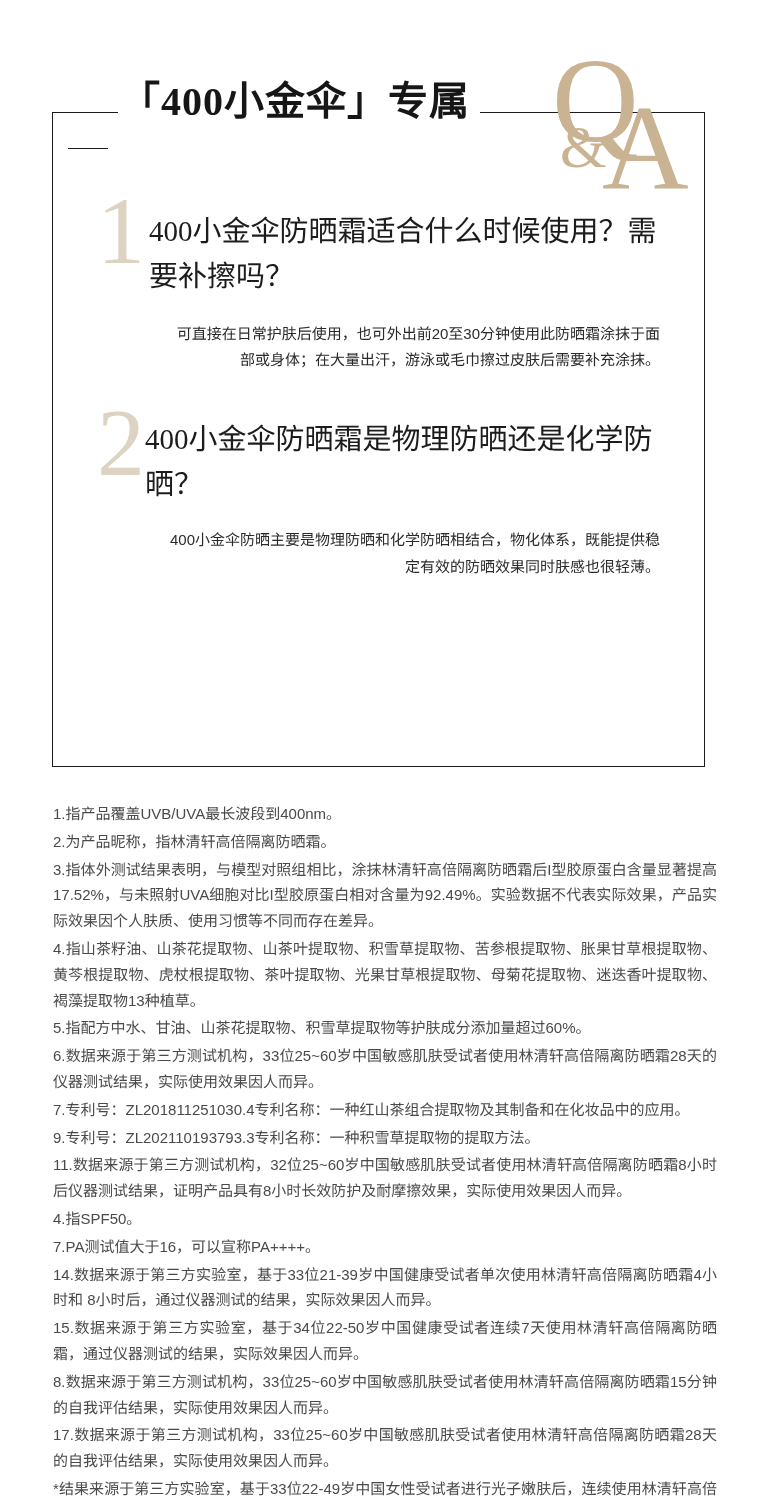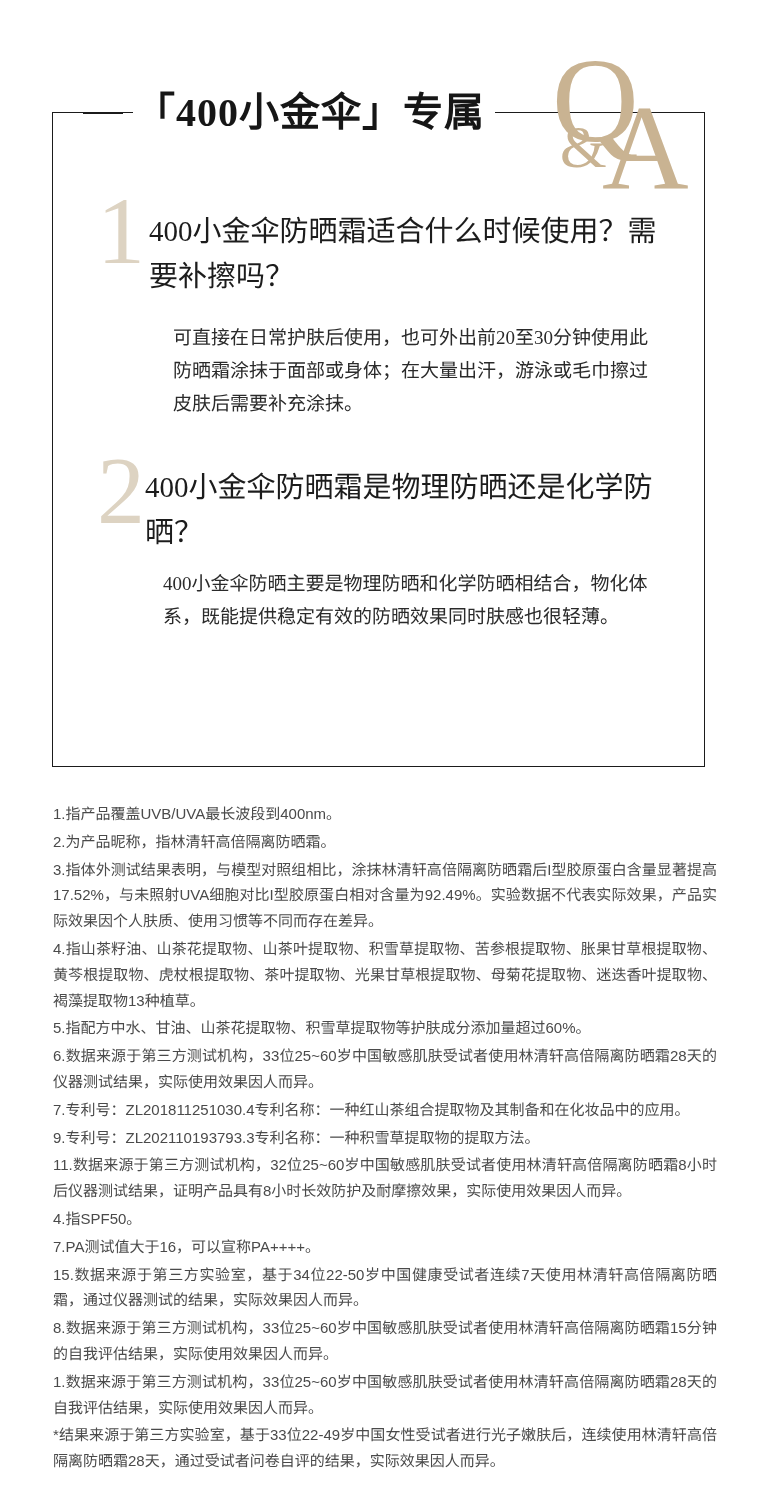--- a/index.html
+++ b/index.html
@@ -23,25 +23,25 @@
     margin: 112px 52px 0 52px;
     border: 1px solid #1b1b1b;
     height: 655px;
     box-sizing: border-box;
   }
 
   
   .qa-title-row {
     position: absolute;
     top: -36px;
-    left: 16px;
+    left: 1px;
     right: 0;
     height: 72px;
     display: flex;
-    align-items: center;
+    align-items: flex-end;
     padding-left: 14px;
     box-sizing: border-box;
   }
   .title-rule {
     width: 40px;
     height: 1px;
     background: #1b1b1b;
     margin-right: 10px;
     flex: 0 0 auto;
   }
@@ -122,28 +122,29 @@
     font-family: "Liberation Serif", "DejaVu Serif", serif;
     font-size: 29px;
     line-height: 1.55;
     color: #1c1c1c;
     padding-left: 52px;
     font-weight: 400;
   }
   .qa-item.two .qa-question { padding-left: 48px; }
 
   .qa-answer {
-    font-family: Liberation Serif, serif;
-    font-size: 19px;
+    font-family: Liberation Sans, sans-serif;
+    font-size: 15px;
     line-height: 1.75;
     color: #2a2a2a;
     padding-left: 76px;
     margin-top: 22px;
-  }
-  .qa-item.two .qa-answer { padding-left: 66px; margin-top: 12px; }
+    text-align: right;
+  }
+  .qa-item.two .qa-answer { padding-left: 66px; margin-top: 20px; }
 
   
   .footnotes {
     margin: 34px 40px 0 53px;
     font-size: 15px;
     line-height: 1.72;
     color: #4a4a4a;
     padding-bottom: 60px;
   }
   .footnotes p {
@@ -189,17 +190,18 @@
   <p>2.为产品昵称，指林清轩高倍隔离防晒霜。</p>
   <p>3.指体外测试结果表明，与模型对照组相比，涂抹林清轩高倍隔离防晒霜后I型胶原蛋白含量显著提高17.52%，与未照射UVA细胞对比I型胶原蛋白相对含量为92.49%。实验数据不代表实际效果，产品实际效果因个人肤质、使用习惯等不同而存在差异。</p>
   <p>4.指山茶籽油、山茶花提取物、山茶叶提取物、积雪草提取物、苦参根提取物、胀果甘草根提取物、黄芩根提取物、虎杖根提取物、茶叶提取物、光果甘草根提取物、母菊花提取物、迷迭香叶提取物、褐藻提取物13种植草。</p>
   <p>5.指配方中水、甘油、山茶花提取物、积雪草提取物等护肤成分添加量超过60%。</p>
   <p>6.数据来源于第三方测试机构，33位25~60岁中国敏感肌肤受试者使用林清轩高倍隔离防晒霜28天的仪器测试结果，实际使用效果因人而异。</p>
   <p>7.专利号：ZL201811251030.4专利名称：一种红山茶组合提取物及其制备和在化妆品中的应用。</p>
   <p>9.专利号：ZL202110193793.3专利名称：一种积雪草提取物的提取方法。</p>
   <p>11.数据来源于第三方测试机构，32位25~60岁中国敏感肌肤受试者使用林清轩高倍隔离防晒霜8小时后仪器测试结果，证明产品具有8小时长效防护及耐摩擦效果，实际使用效果因人而异。</p>
   <p>4.指SPF50。</p>
   <p>7.PA测试值大于16，可以宣称PA++++。</p>
+  <p>14.数据来源于第三方实验室，基于33位21-39岁中国健康受试者单次使用林清轩高倍隔离防晒霜4小时和 8小时后，通过仪器测试的结果，实际效果因人而异。</p>
   <p>15.数据来源于第三方实验室，基于34位22-50岁中国健康受试者连续7天使用林清轩高倍隔离防晒霜，通过仪器测试的结果，实际效果因人而异。</p>
   <p>8.数据来源于第三方测试机构，33位25~60岁中国敏感肌肤受试者使用林清轩高倍隔离防晒霜15分钟的自我评估结果，实际使用效果因人而异。</p>
-  <p>1.数据来源于第三方测试机构，33位25~60岁中国敏感肌肤受试者使用林清轩高倍隔离防晒霜28天的自我评估结果，实际使用效果因人而异。</p>
+  <p>17.数据来源于第三方测试机构，33位25~60岁中国敏感肌肤受试者使用林清轩高倍隔离防晒霜28天的自我评估结果，实际使用效果因人而异。</p>
   <p>*结果来源于第三方实验室，基于33位22-49岁中国女性受试者进行光子嫩肤后，连续使用林清轩高倍隔离防晒霜28天，通过受试者问卷自评的结果，实际效果因人而异。</p>
 </section>
 
 </body></html>

